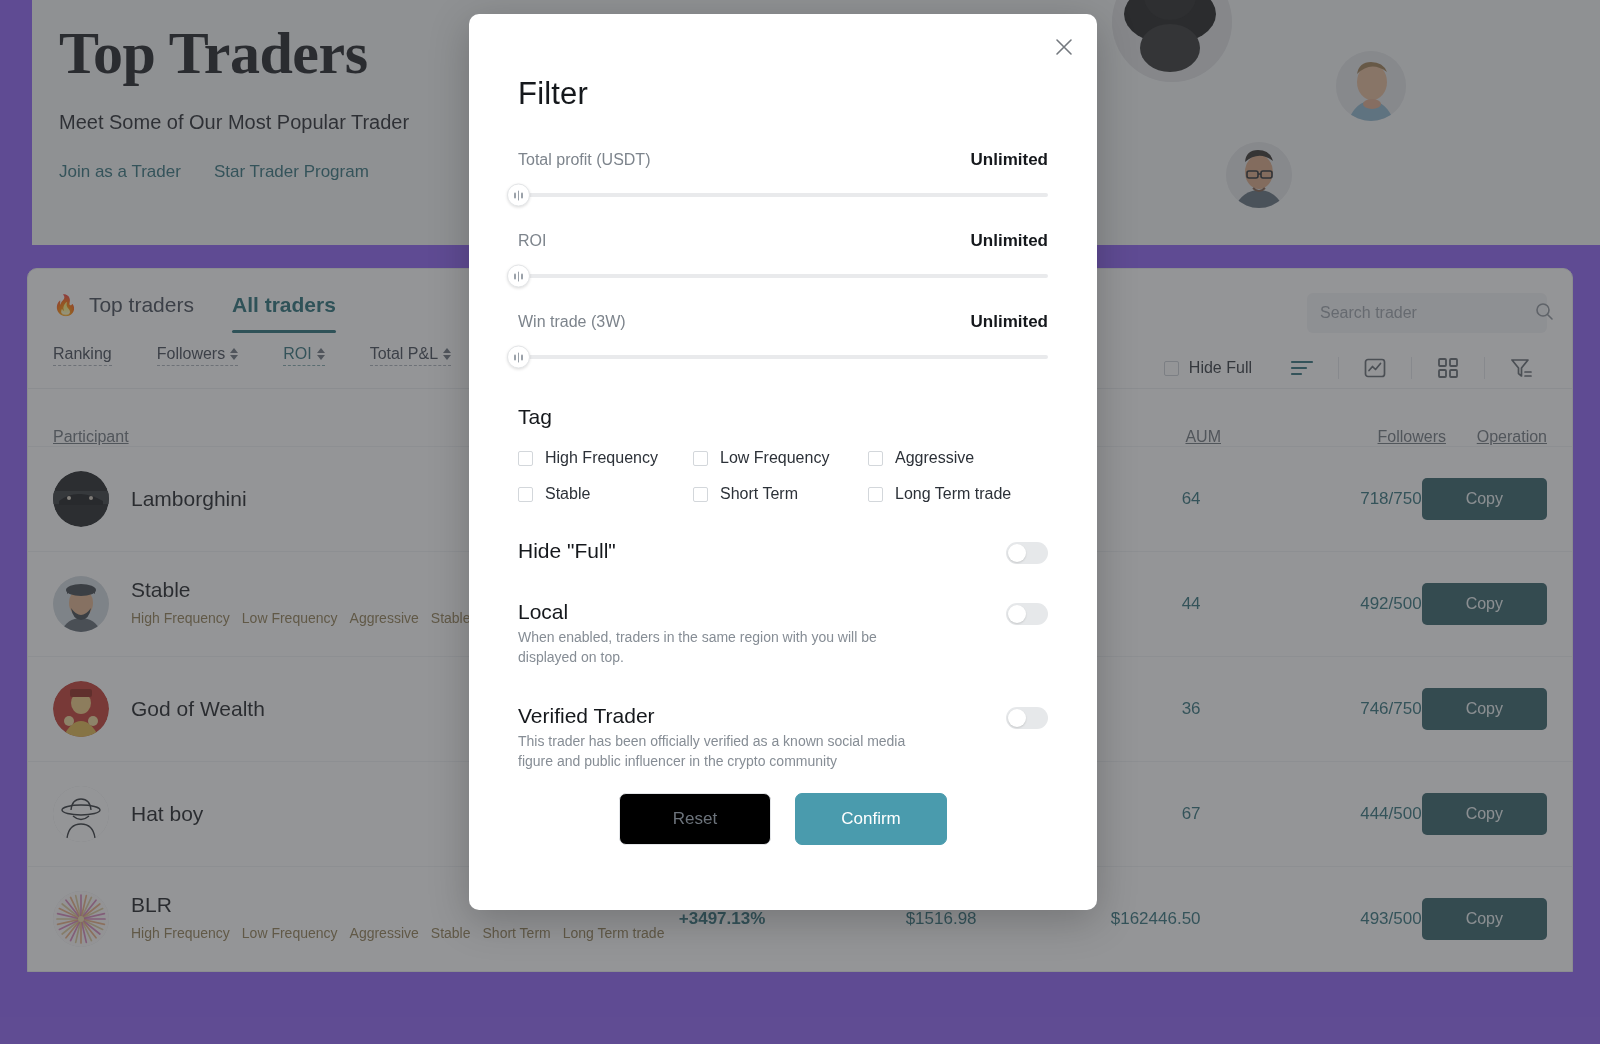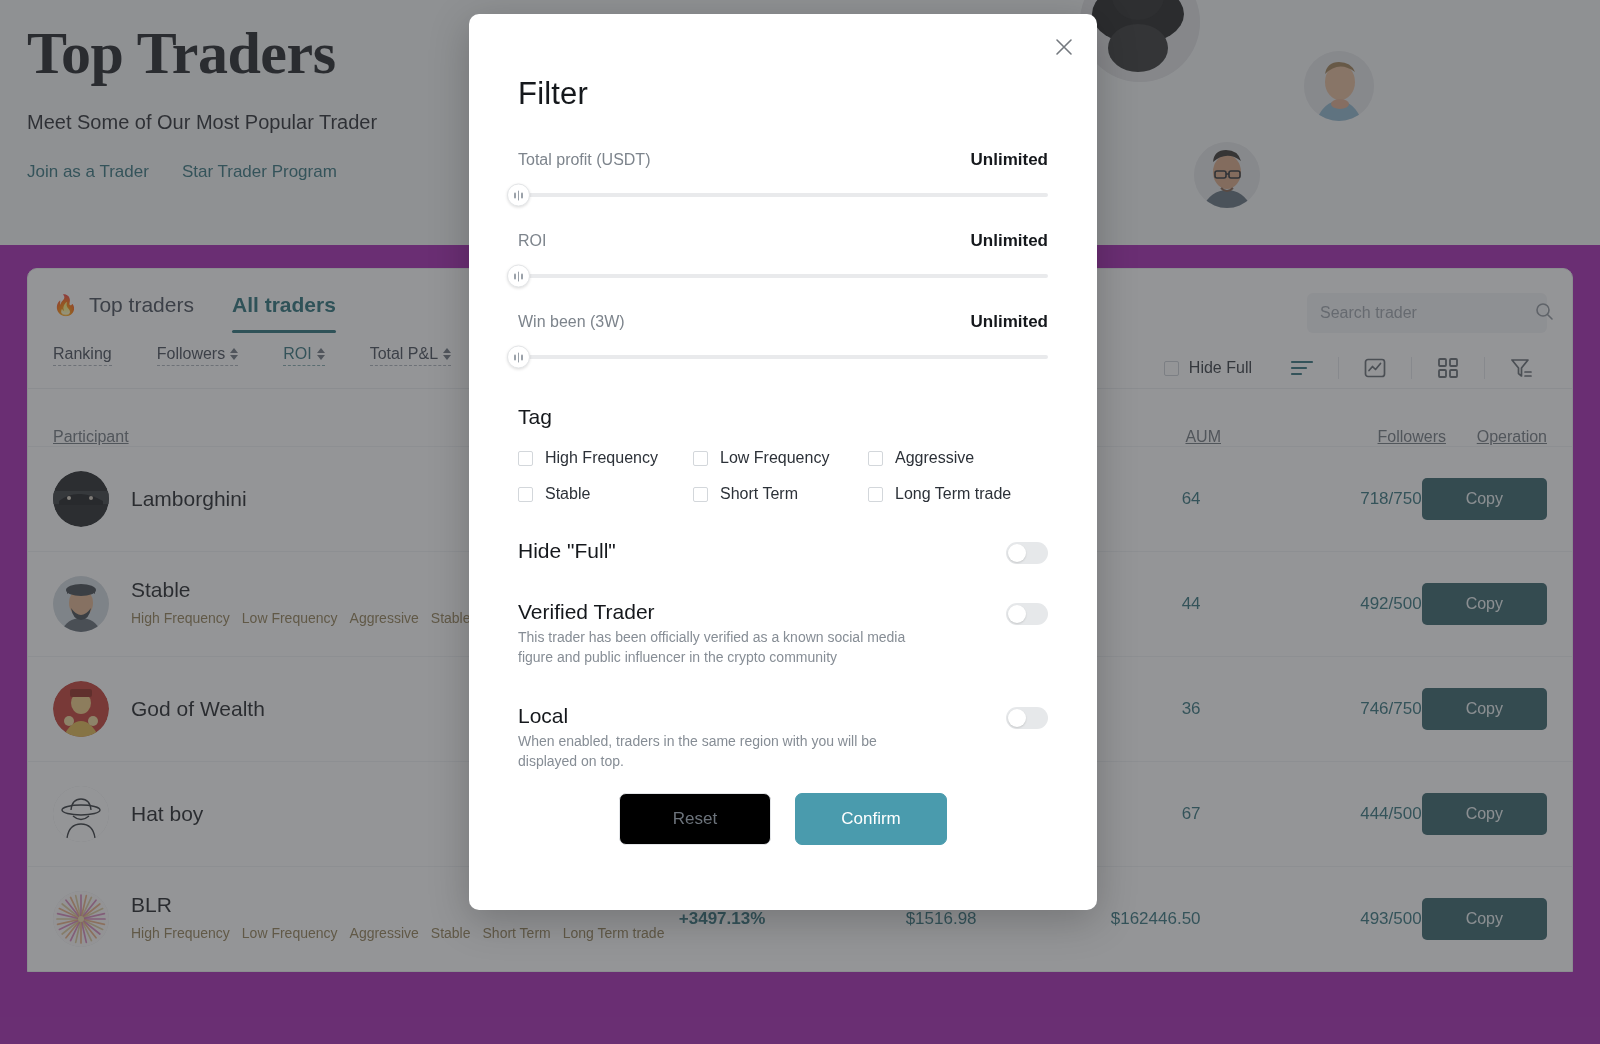--- a/index.html
+++ b/index.html
@@ -4,21 +4,21 @@
 <style>
   * { box-sizing: border-box; margin: 0; padding: 0; }
   html, body {
     width: 1600px; height: 1044px;
     overflow: hidden;
     font-family: "Liberation Sans", sans-serif;
     background: #ffffff;
   }
 
   
-  #page { position: absolute; inset: 0; background: #a21caf; }
+  #page { position: absolute; inset: 0; background: #8b5cf6; padding-left: 32px; }
 
   .hero {
     position: relative;
     height: 245px;
     background: #f4f5f6;
     padding: 18px 0 0 27px;
     overflow: hidden;
   }
   .hero-title {
     font-family: "Liberation Serif", serif;
@@ -503,21 +503,21 @@
      <div class="strack">
        <div class="sthumb" style="left:calc(0% - 11px)">
          <i class="s"></i>
               <i class="l"></i>
               <i class="s"></i>
        </div>
      </div>
         </div>
         <div class="srow">
           <div class="shead">
-       <span class="slabel">Win been (3W)</span>
+       <span class="slabel">Win trade (3W)</span>
        <span class="svalue">Unlimited</span>
      </div>
      <div class="strack">
        <div class="sthumb" style="left:calc(0% - 11px)">
          <i class="s"></i>
               <i class="l"></i>
               <i class="s"></i>
        </div>
      </div>
         </div>
@@ -556,31 +556,31 @@
           <div class="txt">
        <div class="togtitle">Hide "Full"</div>
 
      </div>
      <div class="switch">
             <span class="knob"></span>
           </div>
         </div>
         <div class="togrow">
           <div class="txt">
+       <div class="togtitle">Local</div>
+       <div class="togdesc">When enabled, traders in the same region with you will be displayed on top.</div>
+     </div>
+     <div class="switch">
+            <span class="knob"></span>
+          </div>
+        </div>
+        <div class="togrow">
+          <div class="txt">
        <div class="togtitle">Verified Trader</div>
        <div class="togdesc">This trader has been officially verified as a known social media figure and public influencer in the crypto community</div>
-     </div>
-     <div class="switch">
-            <span class="knob"></span>
-          </div>
-        </div>
-        <div class="togrow">
-          <div class="txt">
-       <div class="togtitle">Local</div>
-       <div class="togdesc">When enabled, traders in the same region with you will be displayed on top.</div>
      </div>
      <div class="switch">
             <span class="knob"></span>
           </div>
         </div>
       </div>
   </div>
 
   <div class="mfoot">
     <button class="btn btn-reset">Reset</button>

